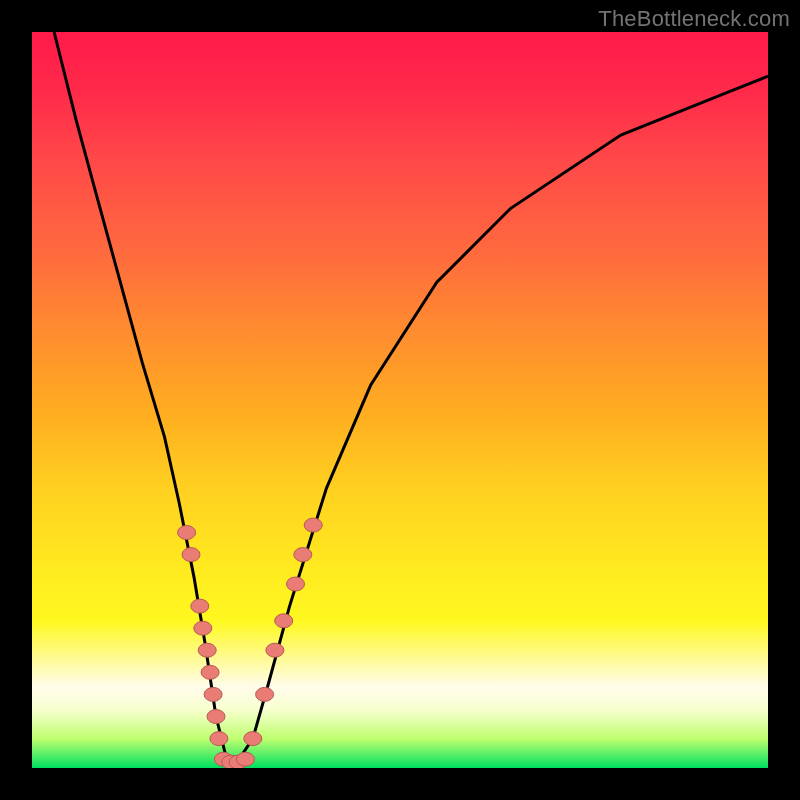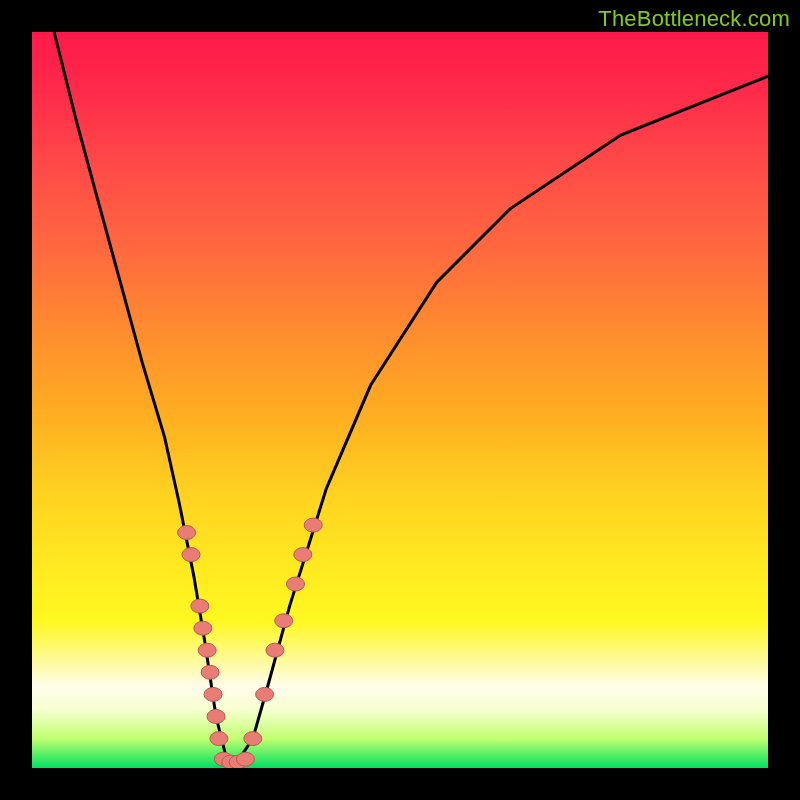--- a/index.html
+++ b/index.html
@@ -40,21 +40,21 @@
       #fffceb 89%,
       #f8ffd0 92%,
       #c0ff70 96%,
       #00e060 100%
     );
   }
   .watermark {
     position: absolute;
     top: 6px;
     right: 10px;
-    color: #84cc16;
+    color: #737373;
     font-size: 22px;
     font-weight: 500;
     letter-spacing: 0.2px;
     user-select: none;
   }
   svg.curve {
     position: absolute;
     top: 0;
     left: 0;
     width: 736px;

